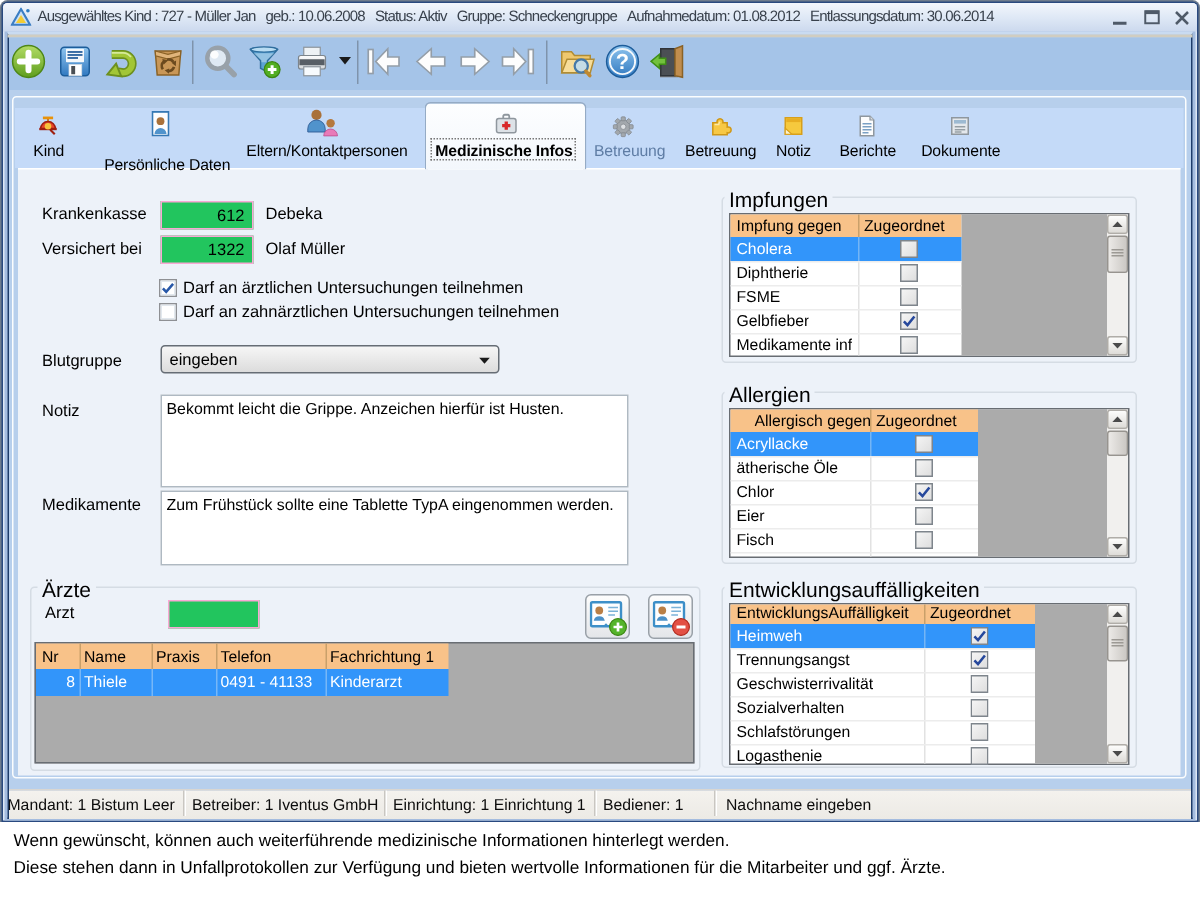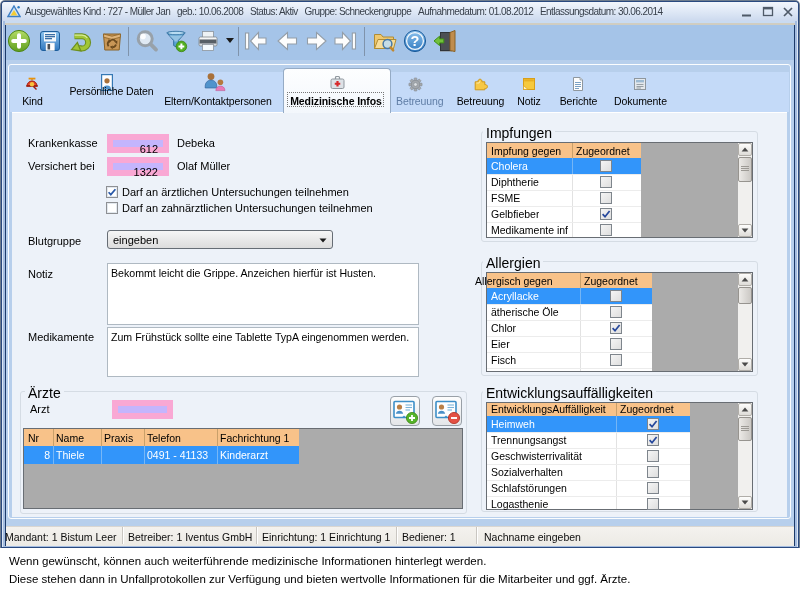--- a/index.html
+++ b/index.html
@@ -1,17 +1,17 @@
 <!DOCTYPE html>
 <html><head><meta charset="utf-8"><style>
 html,body{margin:0;padding:0}
 body{width:800px;height:600px;background:#fff;font-family:"Liberation Sans",sans-serif;position:relative;overflow:hidden;font-size:11px;color:#000}
 .a{position:absolute}
 .lbl{position:absolute;font-size:11px;color:#000;white-space:nowrap}
-.inp{position:absolute;background:#c4b5fd;border:6px solid #f9a8d4;box-sizing:border-box;font-size:11px;white-space:nowrap}
+.inp{position:absolute;background:#22c55e;border:1px solid #f9a8d4;box-sizing:border-box;font-size:11px;white-space:nowrap}
 .grow{position:absolute;font-size:10.5px;white-space:nowrap;overflow:hidden}
 .fs{position:absolute;border:1px solid #d5dce4;border-radius:3px;box-sizing:border-box}
 .fslbl{position:absolute;background:#edf2f9;font-size:14px;padding:0 3px;white-space:nowrap}
 .tabtxt{position:absolute;font-size:10.5px;letter-spacing:-0.1px;text-align:center;white-space:nowrap}
 </style></head><body>
 
 <div class="a" style="left:0;top:0;width:800px;height:548px;background:#6e7c8d;border-radius:5px 5px 0 0"></div>
 <div class="a" style="left:1px;top:1px;width:798px;height:547px;background:#29497f;border-radius:4px 4px 0 0"></div>
 <div class="a" style="left:2px;top:2px;width:796px;height:545px;background:#dde7f4;border-radius:3px 3px 0 0"></div>
 <div class="a" style="left:3px;top:3px;width:794px;height:544px;background:#a4bcdf"></div>
@@ -230,21 +230,21 @@
     <rect x="2.5" y="2.5" width="11" height="11" fill="#e4e8ec" stroke="#8f979e" stroke-width="1"></rect>
     <rect x="4" y="4" width="8" height="2.4" fill="#9dbad2"></rect>
     <g stroke="#8f979e" stroke-width=".9">
       <path d="M4.5 8.5 H11.5"></path>
       <path d="M4.5 10.5 H11.5"></path>
       <path d="M4.5 12 H9"></path>
     </g>
   </svg>
 
 <div class="tabtxt" style="left:20px;top:95px;width:25px">Kind</div>
-<div class="tabtxt" style="left:60px;top:85px;width:103px">Persönliche Daten</div>
+<div class="tabtxt" style="left:60px;top:104px;width:103px">Persönliche Daten</div>
 <div class="tabtxt" style="left:163px;top:95px;width:110px">Eltern/Kontaktpersonen</div>
 <div class="tabtxt" style="left:290px;top:95px;width:92px;font-weight:bold">Medizinische Infos</div>
 <div class="tabtxt" style="left:396px;top:95px;width:42px;color:#5f7da5">Betreuung</div>
 <div class="tabtxt" style="left:453px;top:95px;width:55px">Betreuung</div>
 <div class="tabtxt" style="left:515px;top:95px;width:28px">Notiz</div>
 <div class="tabtxt" style="left:557px;top:95px;width:43px">Berichte</div>
 <div class="tabtxt" style="left:613px;top:95px;width:55px">Dokumente</div>
 <div class="lbl" style="left:28px;top:137px">Krankenkasse</div>
 <div class="inp" style="left:107px;top:134px;width:62px;height:19px;text-align:right;padding:3px 5px 0 0">612</div>
 <div class="lbl" style="left:177px;top:137px">Debeka</div>
@@ -378,21 +378,21 @@
 <div class="a" style="left:738px;top:157px;width:14px;height:25px;background:linear-gradient(90deg,#eceae7,#cbc8c4);border:1px solid #97948f;border-radius:2px;box-sizing:border-box"></div>
 <div class="a" style="left:741px;top:166px;width:8px;height:1px;background:#9c9994"></div>
 <div class="a" style="left:741px;top:168px;width:8px;height:1px;background:#9c9994"></div>
 <div class="a" style="left:741px;top:170px;width:8px;height:1px;background:#9c9994"></div>
 
 <div class="fs" style="left:481px;top:261px;width:277px;height:115px"></div>
 <div class="fslbl" style="left:483px;top:255px">Allergien</div>
 <div class="a" style="left:486px;top:272px;width:267px;height:100px;background:#fff;border:1px solid #686d73;box-sizing:border-box"></div>
 <div class="a" style="left:487px;top:273px;width:165px;height:15px;background:#f8c289"></div>
 <div class="a" style="left:652px;top:273px;width:86px;height:98px;background:#ababab"></div>
-<div class="grow" style="left:475px;top:275px">Allergisch gegen</div>
+<div class="grow" style="left:503px;top:275px">Allergisch gegen</div>
 <div class="grow" style="left:584px;top:275px">Zugeordnet</div>
 <div class="a" style="left:580px;top:273px;width:1px;height:15px;background:#c9a06a"></div>
 <div class="a" style="left:487px;top:288px;width:165px;height:16px;background:#3295fa"></div>
 <div class="grow" style="left:491px;top:290px;color:#fff">Acryllacke</div>
 <div class="grow" style="left:491px;top:306px">ätherische Öle</div>
 <div class="grow" style="left:491px;top:322px">Chlor</div>
 <div class="grow" style="left:491px;top:338px">Eier</div>
 <div class="grow" style="left:491px;top:354px">Fisch</div>
 <div class="a" style="left:580px;top:304px;width:1px;height:67px;background:#e2e2e2"></div>
 <div class="a" style="left:580px;top:288px;width:1px;height:16px;background:#74b5f5"></div>

